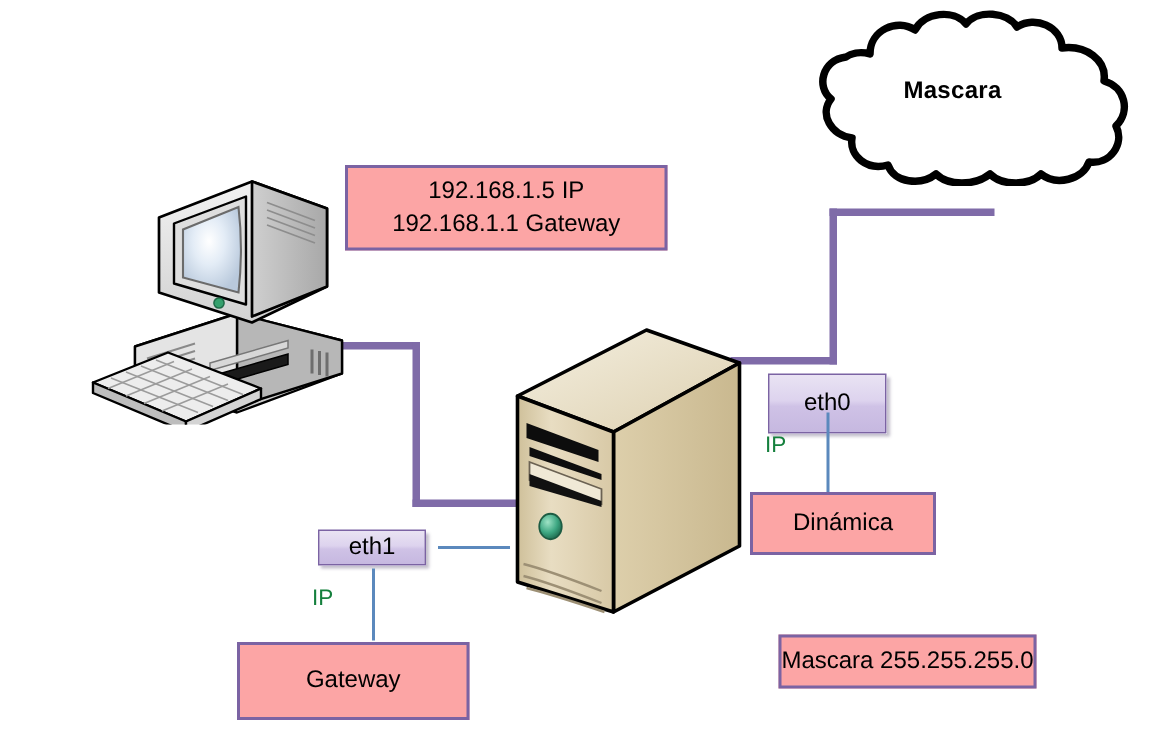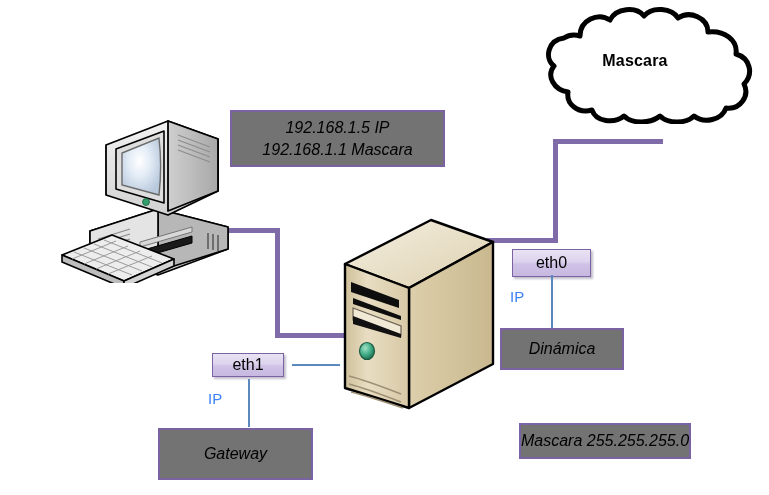--- a/index.html
+++ b/index.html
@@ -30,32 +30,31 @@
   .leader {
     position: absolute;
     background: #5b89bd;
   }
   .leader-v { width: 2px; }
   .leader-h { height: 2px; }
 
   
   .infobox {
     position: absolute;
-    background: #737373;
+    background: #fca5a5;
     border: 2px solid #7b63a3;
     box-sizing: border-box;
     display: flex;
     flex-direction: column;
     align-items: center;
     justify-content: center;
     color: #000000;
     font-size: 16px;
     line-height: 1.35;
     white-space: nowrap;
-    font-style: italic;
   }
   .infobox .line { display: block; }
 
   
   .badge {
     position: absolute;
     box-sizing: border-box;
     border: 1px solid #7b63a3;
     background: linear-gradient(to bottom, #e9e3f3 0%, #ddd3ee 45%, #cfc2e6 55%, #c6b8e0 100%);
     box-shadow: 2px 2px 2px rgba(120,110,140,0.45);
@@ -63,21 +62,21 @@
     align-items: center;
     justify-content: center;
     font-size: 16px;
     color: #000000;
   }
 
   
   .plainlabel {
     position: absolute;
     font-size: 15px;
-    color: #3b82f6;
+    color: #15803d;
     white-space: nowrap;
   }
 
   
   #cloud-wrap { position: absolute; }
   #cloud-label {
     position: absolute;
     width: 100%;
     text-align: center;
     font-weight: bold;
@@ -236,24 +235,24 @@
       <g stroke="#9d9075" stroke-width="1.6" fill="none">
         <path d="M16,160 C32,164 50,171 68,178"></path>
         <path d="M16,168 C32,172 50,179 68,186"></path>
         <path d="M18,176 C34,180 52,186 70,192"></path>
       </g>
     </svg>
   </div>
 
   <div class="infobox" style="left:230px; top:110px; width:215px; height:57px;">
     <span class="line">192.168.1.5 IP</span>
-    <span class="line">192.168.1.1 Mascara</span>
-  </div>
-
-  <div class="badge" style="left:512px; top:249px; width:79px; height:28px;">
+    <span class="line">192.168.1.1 Gateway</span>
+  </div>
+
+  <div class="badge" style="left:512px; top:249px; width:79px; height:40px;">
     <span>eth0</span>
   </div>
   <div class="leader leader-v" style="left:551px; top:275px; height:54px;"></div>
   <div class="plainlabel" style="left:510px; top:288px;">IP</div>
   <div class="infobox" style="left:500px; top:328px; width:124px; height:42px;">
     <span class="line">Dinámica</span>
   </div>
 
   <div class="badge" style="left:212px; top:353px; width:72px; height:24px;align-items:center;">
     <span>eth1</span>

